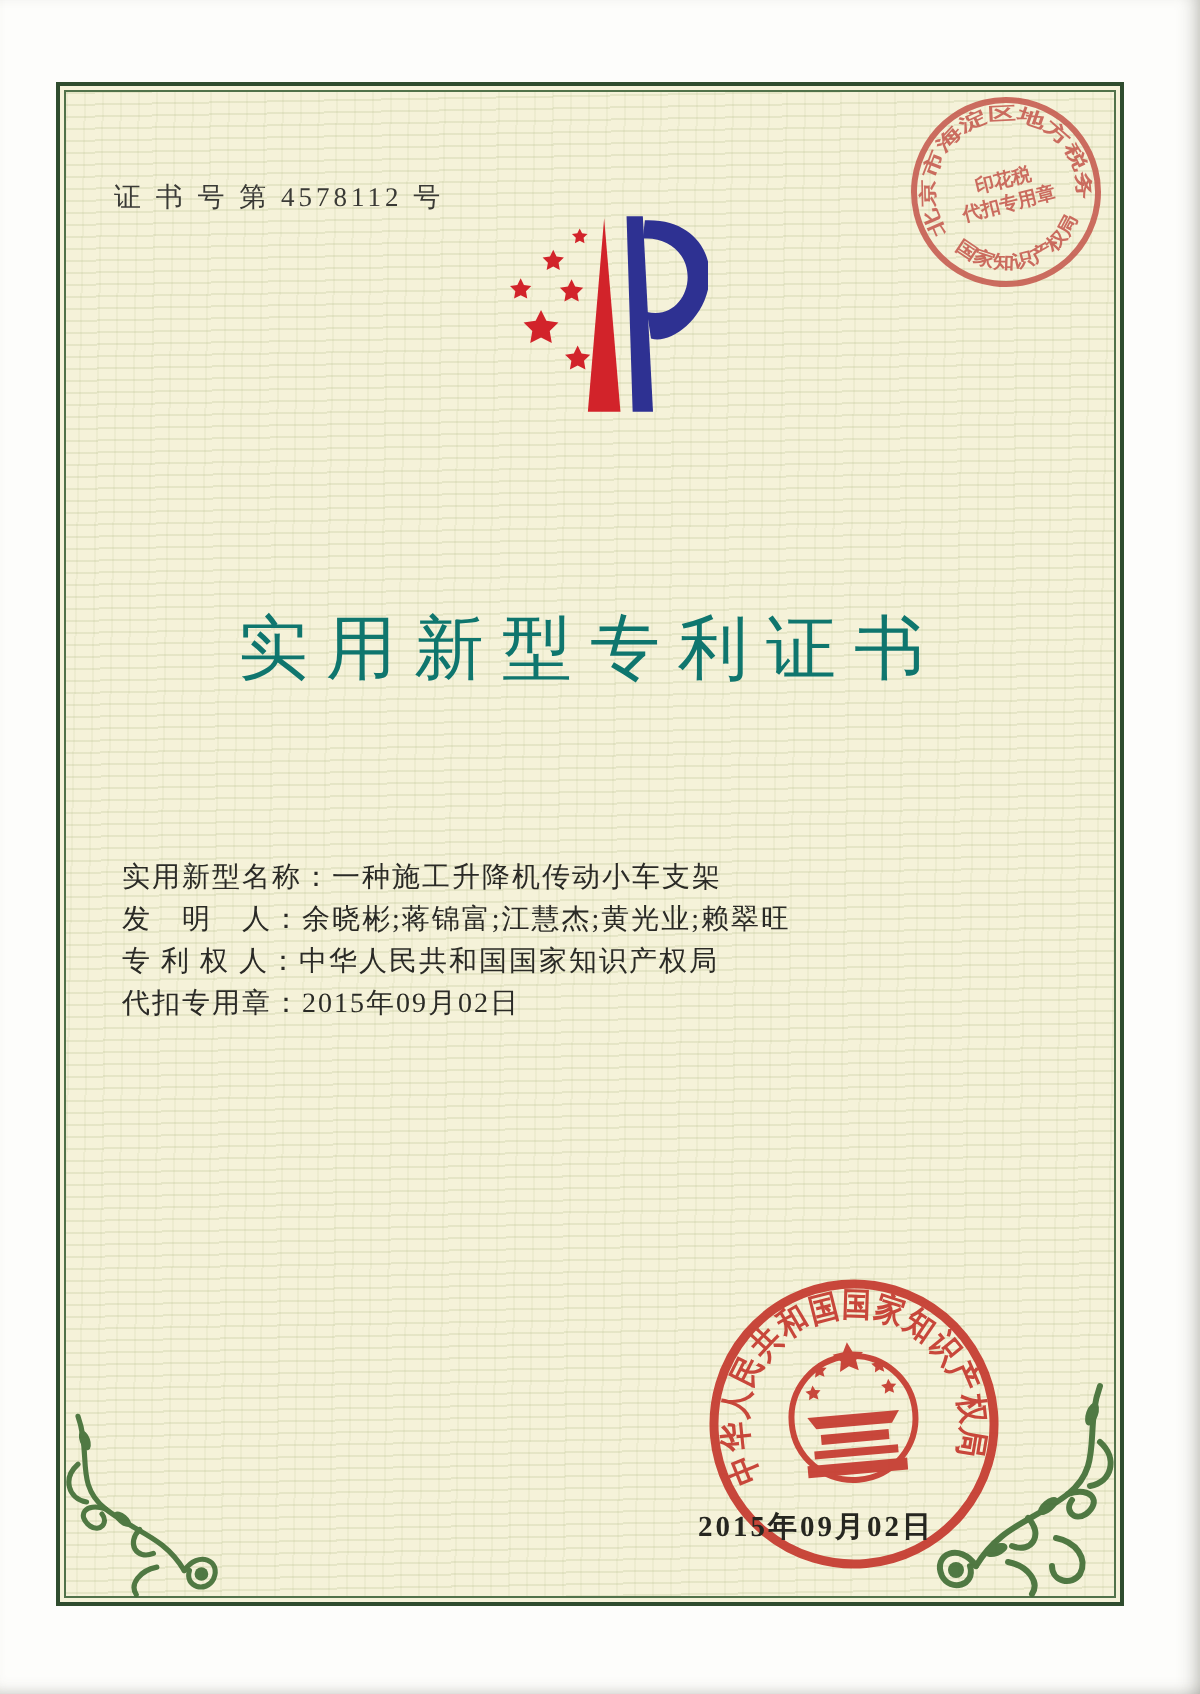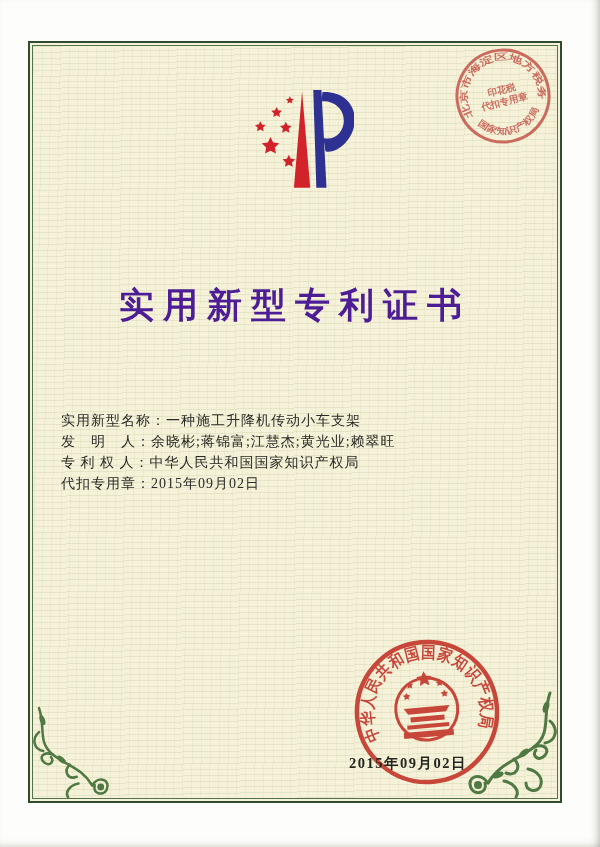--- a/index.html
+++ b/index.html
@@ -24,21 +24,21 @@
     background:
       repeating-linear-gradient(179deg, rgba(167,178,122,.20) 0 1px, rgba(0,0,0,0) 1px 6px),
       repeating-linear-gradient(91deg, rgba(167,178,122,.10) 0 1px, rgba(0,0,0,0) 1px 9px);
   }
   .cert-no{
     position:absolute;left:27px;top:47px;font-size:13.5px;letter-spacing:2px;color:#3a3a36;
   }
   .logo{position:absolute;left:212px;top:45px;width:112px;height:104px;}
   .title{
     position:absolute;left:0;top:131px;width:100%;text-align:center;
-    font-size:35px;font-weight:700;letter-spacing:9px;color:#4c1d95;
+    font-size:35px;font-weight:400;letter-spacing:9px;color:#0f766e;
   }
   .fields{
     position:absolute;left:31px;top:212px;width:480px;display:flex;flex-direction:column;
   }
   .field-row{font-size:14px;line-height:21px;color:#2a2a26;white-space:nowrap;}
   .field-label{letter-spacing:1px;}
   .field-value{letter-spacing:1px;}
   .sipo-seal{position:absolute;left:322px;top:594px;width:150px;height:150px;transform:rotate(-5deg);opacity:.92;}
   .seal-date{
     position:absolute;left:319px;top:711px;font-size:14.5px;font-weight:700;color:#262620;
@@ -49,20 +49,21 @@
   .ornament.br{right:2px;bottom:2px;width:100px;height:112px;}
   .ornament.bl{left:2px;bottom:2px;width:86px;height:96px;transform:scaleX(-1);}
   .z{position:relative;z-index:1;}
 </style>
 </head>
 <body>
 
 <div class="photo">
   <div class="frame">
 
+    <div class="cert-no z">证 书 号 第 4578112 号</div>
 
     
     <svg class="logo z" viewBox="0 0 110 102">
       <defs>
         <path id="star" d="M0,-1 L0.294,-0.405 0.951,-0.309 0.476,0.155 0.588,0.809 0,0.5 -0.588,0.809 -0.476,0.155 -0.951,-0.309 -0.294,-0.405 Z"></path>
       </defs>
       <g fill="#d2232a">
         <use href="#star" transform="translate(47,12) scale(4)"></use>
         <use href="#star" transform="translate(34,24) scale(5.5)"></use>
         <use href="#star" transform="translate(18,38) scale(5.5)"></use>

